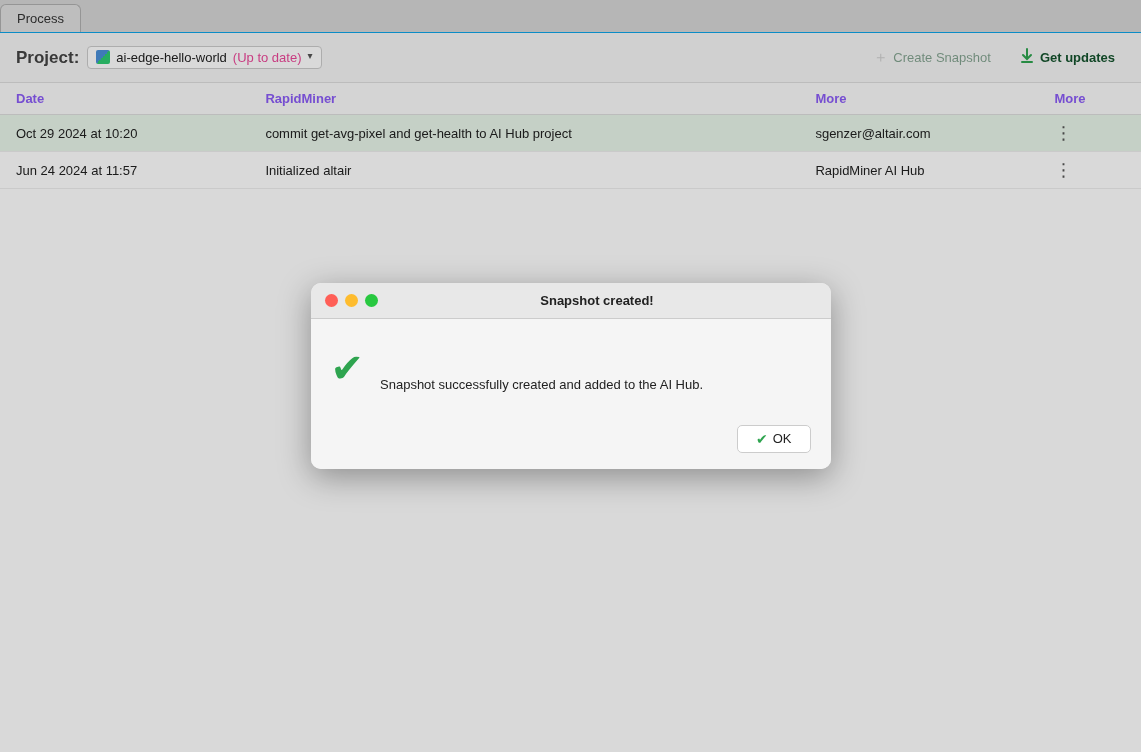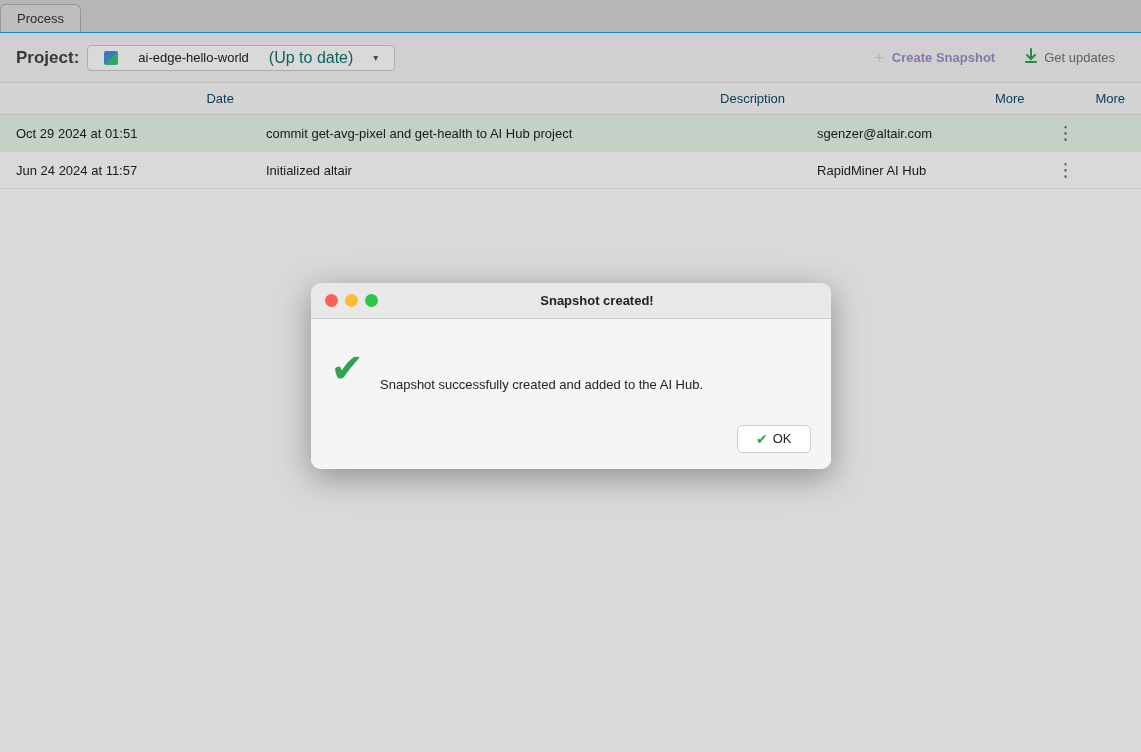--- a/index.html
+++ b/index.html
@@ -68,45 +68,44 @@
     }
 
     .project-label {
       font-size: 17px;
       color: #444;
       font-weight: bold;
     }
 
     .project-dropdown {
       display: flex;
-      align-items: center;
       border: 1px solid #ccc;
       border-radius: 4px;
       background: white;
-      padding: 3px 16px;
-      gap: 20px;
+      padding: 3px 8px;
+      gap: 6px;
       cursor: pointer;
     }
 
     .project-icon {
       width: 14px;
       height: 14px;
       background: linear-gradient(135deg, #4a90d9 50%, #2ecc71 50%);
       border-radius: 2px;
       flex-shrink: 0;
     }
 
     .project-name {
       font-size: 13px;
       color: #222;
     }
 
     .project-status {
-      font-size: 16px;
-      color: #0f766e;
+      font-size: 13px;
+      color: #ec4899;
     }
 
     .dropdown-arrow {
       font-size: 10px;
       color: #555;
     }
 
     .spacer { flex: 1; }
 
     .toolbar-btn {
@@ -120,45 +119,45 @@
       color: #888;
       font-size: 13px;
       border-radius: 4px;
     }
 
     .toolbar-btn.disabled {
       opacity: 0.5;
       cursor: default;
     }
 
-    .toolbar-btn.green { color: #737373; }
+    .toolbar-btn.green { color: #14532d; font-weight: bold; }
 
     
     .table-container {
       flex: 1;
       background: white;
       overflow: auto;
     }
 
     table {
       width: 100%;
       border-collapse: collapse;
     }
 
     thead tr {
       border-bottom: 1px solid #ddd;
       background: #f9f9f9;
     }
 
     thead th {
-      text-align: right;
+      text-align: left;
       padding: 8px 16px;
-      font-weight: 400;
-      font-size: 13px;
-      color: #0c4a6e;
+      font-weight: 700;
+      font-size: 13px;
+      color: #8b5cf6;
     }
 
     tbody tr {
       border-bottom: 1px solid #eee;
     }
 
     tbody tr.highlighted {
       background: #e8f5e9;
     }
 
@@ -296,47 +295,47 @@
       <div class="project-icon"></div>
       <span class="project-name">ai-edge-hello-world</span>
       <span class="project-status">(Up to date)</span>
       <span class="dropdown-arrow">▾</span>
     </div>
 
     <div class="spacer"></div>
 
     <button class="toolbar-btn disabled">
       <span style="font-size:15px; color:#aaa;">＋</span>
-      <span style="color:#4c1d95;font-weight:bold;">Create Snapshot</span>
+      <span style="color:#14532d;">Create Snapshot</span>
     </button>
 
     <button class="toolbar-btn green">
       <span>
         <svg width="16" height="16" viewBox="0 0 16 16" fill="#2ea44f">
           <path d="M8 1v9M4 7l4 4 4-4" stroke="#2ea44f" stroke-width="2" fill="none" stroke-linecap="round"></path>
           <rect x="2" y="13" width="12" height="2" rx="1" fill="#2ea44f"></rect>
         </svg>
       </span>
       <span>Get updates</span>
     </button>
   </div>
 
   <div class="table-container">
     <table>
       <thead>
         <tr>
           <th>Date</th>
-          <th>Description</th>
+          <th>RapidMiner</th>
           <th>More</th>
           <th>More</th>
         </tr>
       </thead>
       <tbody id="table-body">
       <tr class="highlighted">
-            <td>Oct 29 2024 at 01:51</td>
+            <td>Oct 29 2024 at 10:20</td>
             <td>commit get-avg-pixel and get-health to AI Hub project</td>
             <td>sgenzer@altair.com</td>
             <td><span class="more-btn">⋮</span></td>
           </tr>
           <tr>
             <td>Jun 24 2024 at 11:57</td>
             <td>Initialized altair</td>
             <td>RapidMiner AI Hub</td>
             <td><span class="more-btn">⋮</span></td>
           </tr>

